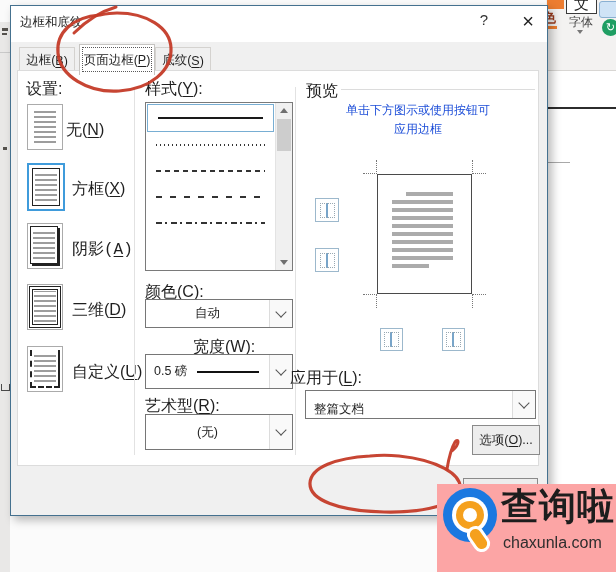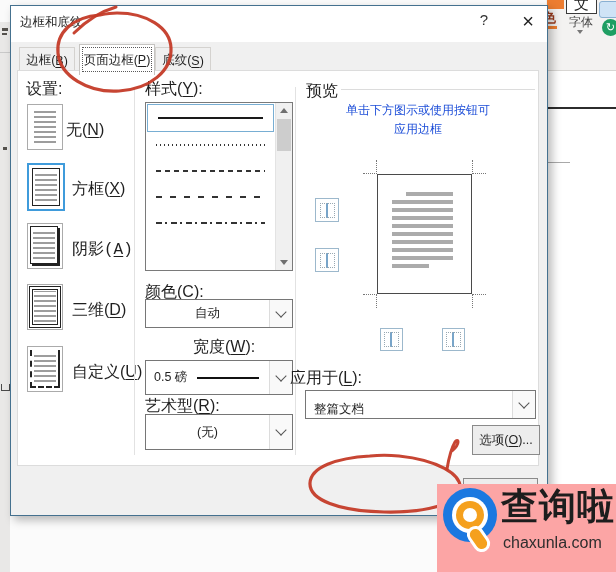--- a/index.html
+++ b/index.html
@@ -216,21 +216,21 @@
 
     <div class="abs txt" style="left:127px;top:211px;">颜色(<u>C</u>):</div>
     <div class="combo" style="left:127px;top:228px;width:146px;height:27px;">
       <div class="val center">自动</div>
       <div class="arrow">
           <div class="chev"></div>
         </div>
     </div>
 
     <div class="abs txt" style="left:143px;top:266px;margin-left:32px;">宽度(<u>W</u>):</div>
-    <div class="combo" style="left:127px;top:289px;width:146px;height:33px;justify-content:center;">
+    <div class="combo" style="left:127px;top:283px;width:146px;height:33px;justify-content:center;">
       <div class="val" style="flex:0 0 auto;">0.5 磅</div>
       <div style="flex:1;"></div>
       <div class="wline"></div>
       <div class="arrow">
           <div class="chev"></div>
         </div>
     </div>
 
     <div class="abs txt" style="left:127px;top:325px;">艺术型(<u>R</u>):</div>
     <div class="combo" style="left:127px;top:343px;width:146px;height:34px;">

